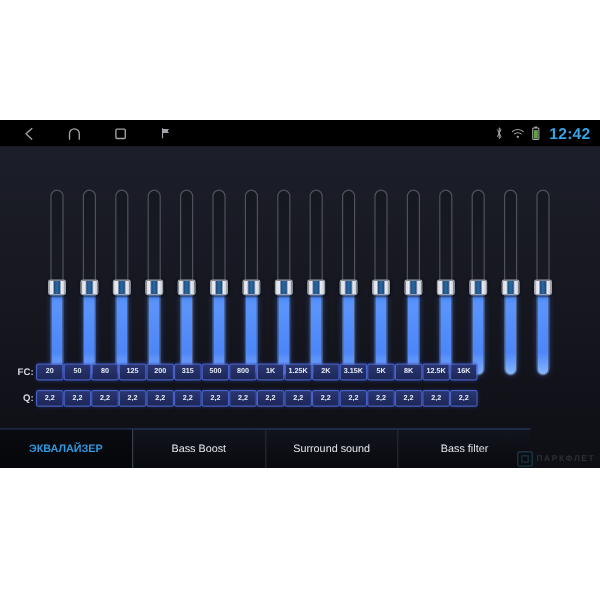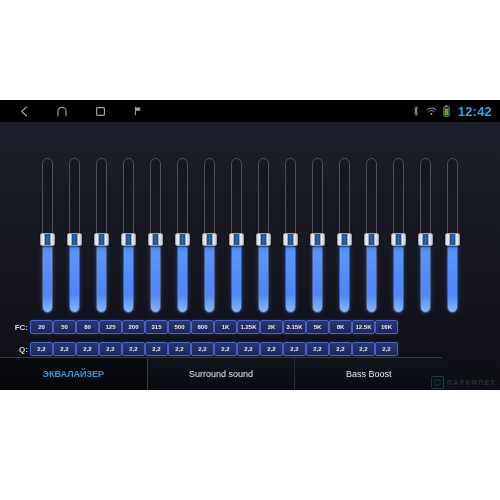--- a/index.html
+++ b/index.html
@@ -146,21 +146,21 @@
     background: linear-gradient(90deg, #d8dade 0%, #eceef1 22%, #2a4a86 34%, #1e6f9e 50%, #2a4a86 66%, #eceef1 78%, #c8cbd0 100%);
     border: 1px solid #9aa0aa;
     box-sizing: border-box;
     box-shadow: 0 1px 2px rgba(0,0,0,.6);
   }
 
   
   .rows {
     position: absolute;
     left: 0;
-    top: 194px;
+    top: 177px;
     width: 428px;
   }
   .vrow {
     position: relative;
     height: 22px;
     display: flex;
     align-items: center;
     padding: 0 30px 0 30px;
     box-sizing: border-box;
     justify-content: space-between;
@@ -428,22 +428,23 @@
             <div class="cell">2,2</div>
             <div class="cell">2,2</div>
             <div class="cell">2,2</div>
             <div class="cell">2,2</div>
           </div>
       </div>
     </div>
 
     <div class="tabs" id="tabbar">
         <div class="tab active">ЭКВАЛАЙЗЕР</div>
+        <div class="tab">Bass Boost</div>
         <div class="tab">Surround sound</div>
-        <div class="tab">Bass Boost</div>
+        <div class="tab">Bass filter</div>
       </div>
 
     <div class="watermark">
       <span class="wm-logo">
         <svg width="7" height="7" viewBox="0 0 8 8">
             <rect x="1" y="1" width="6" height="6" fill="none" stroke="#3aa8c8" stroke-width="1"></rect>
           </svg>
       </span>
       <span class="wm-text">ПАРКФЛЕТ</span>
     </div>

